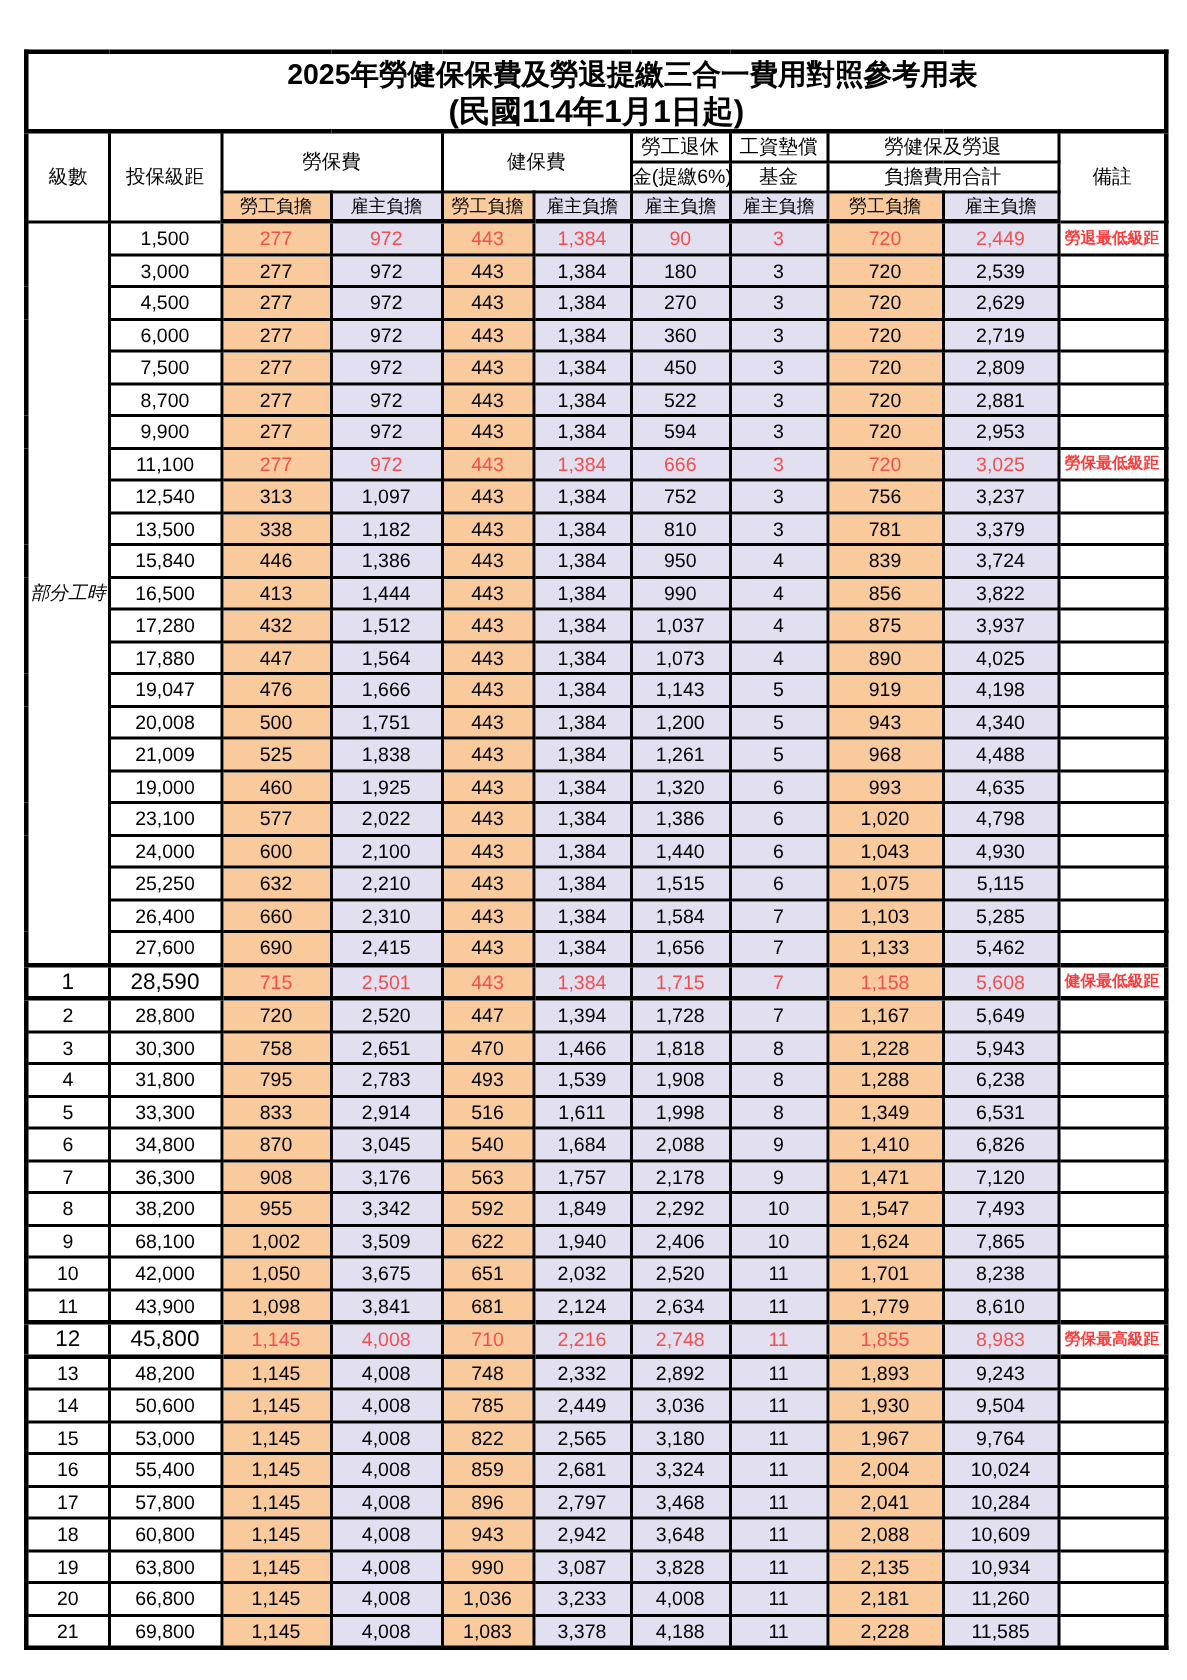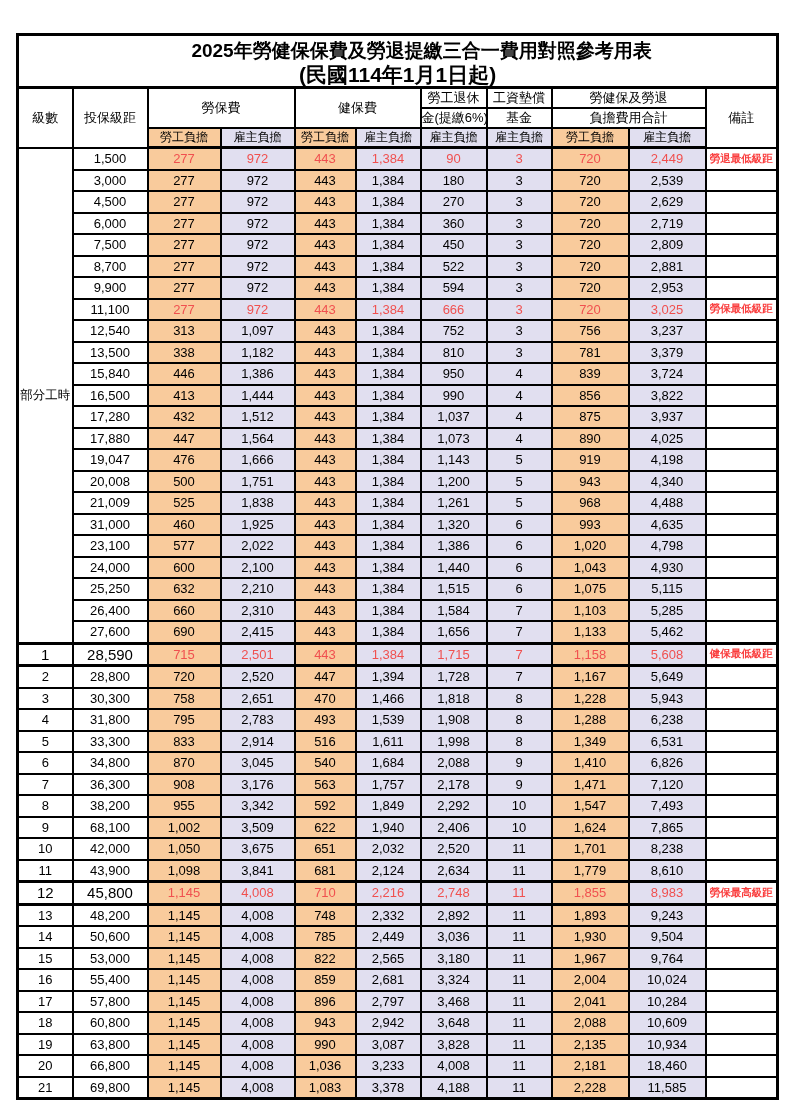--- a/index.html
+++ b/index.html
@@ -24,21 +24,21 @@
   tr.hdr1 th, tr.hdr2 th { height:18px; font-size:13px; line-height:18px; }
   tr.hdr3 th { height:17px; font-size:12px; line-height:17px; border-bottom:3px solid #000;font-family:Liberation Serif, serif; }
   tbody td { height:19.5px; font-size:13px; }
   .emp { background:var(--emp-bg,#F9CB9C); }
   .er  { background:var(--er-bg,#E1DFF0); }
   td.level, td.bracket, td.remark { background:#fff; }
   tr.red td.emp, tr.red td.er { color:var(--red,#F0504F); }
   td.remark { font-size:10.5px; font-weight:bold; color:var(--red2,#FA3C3C);margin-left:28px; }
   tr.key td { border-top:3px solid #000; border-bottom:3px solid #000; }
   tr.key td.level, tr.key td.bracket { font-size:15px; }
-  td.part-time { font-size:12.5px; }
+  td.part-time { font-size:12.5px;font-style:italic; }
 </style>
 </head>
 <body>
 
 <table class="premium">
   <colgroup>
     <col style="width:55px">
       <col style="width:75px">
     <col style="width:73px">
       <col style="width:74px">
@@ -283,21 +283,21 @@
         <td class="er">1,838</td>
         <td class="emp">443</td>
         <td class="er">1,384</td>
         <td class="er">1,261</td>
         <td class="er">5</td>
         <td class="emp">968</td>
         <td class="er">4,488</td>
         <td class="remark"></td>
       </tr>
       <tr>
-        <td class="bracket">31,000</td>
+        <td class="bracket">19,000</td>
         <td class="emp">460</td>
         <td class="er">1,925</td>
         <td class="emp">443</td>
         <td class="er">1,384</td>
         <td class="er">1,320</td>
         <td class="er">6</td>
         <td class="emp">993</td>
         <td class="er">4,635</td>
         <td class="remark"></td>
       </tr>
@@ -611,21 +611,21 @@
       <tr>
         <td class="level">20</td>
         <td class="bracket">66,800</td>
         <td class="emp">1,145</td>
         <td class="er">4,008</td>
         <td class="emp">1,036</td>
         <td class="er">3,233</td>
         <td class="er">4,008</td>
         <td class="er">11</td>
         <td class="emp">2,181</td>
-        <td class="er">18,460</td>
+        <td class="er">11,260</td>
         <td class="remark"></td>
       </tr>
       <tr>
         <td class="level">21</td>
         <td class="bracket">69,800</td>
         <td class="emp">1,145</td>
         <td class="er">4,008</td>
         <td class="emp">1,083</td>
         <td class="er">3,378</td>
         <td class="er">4,188</td>

